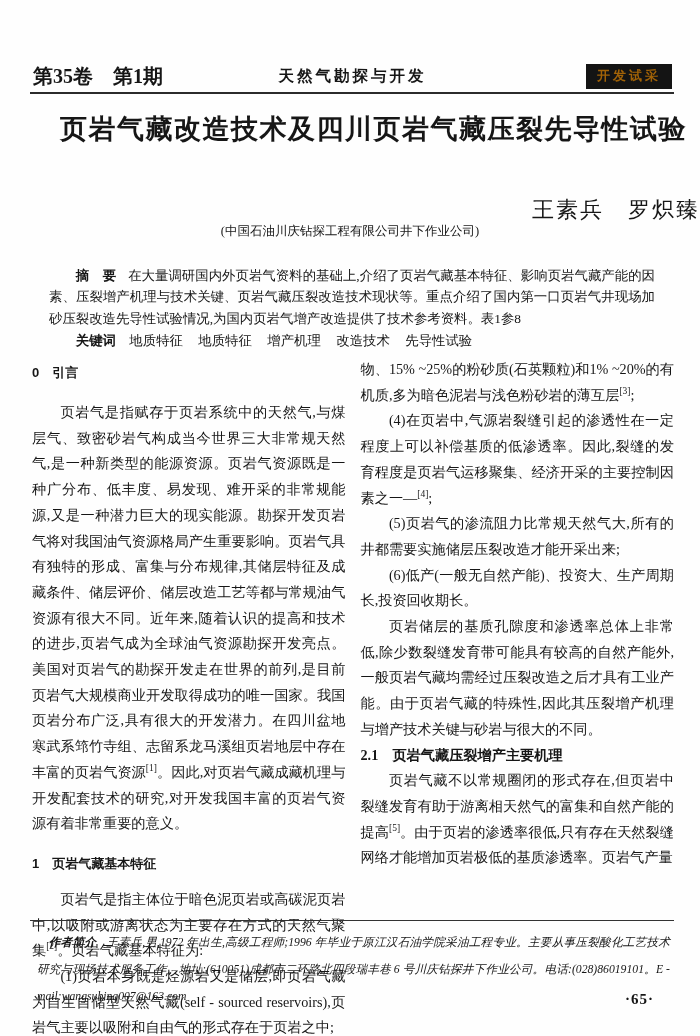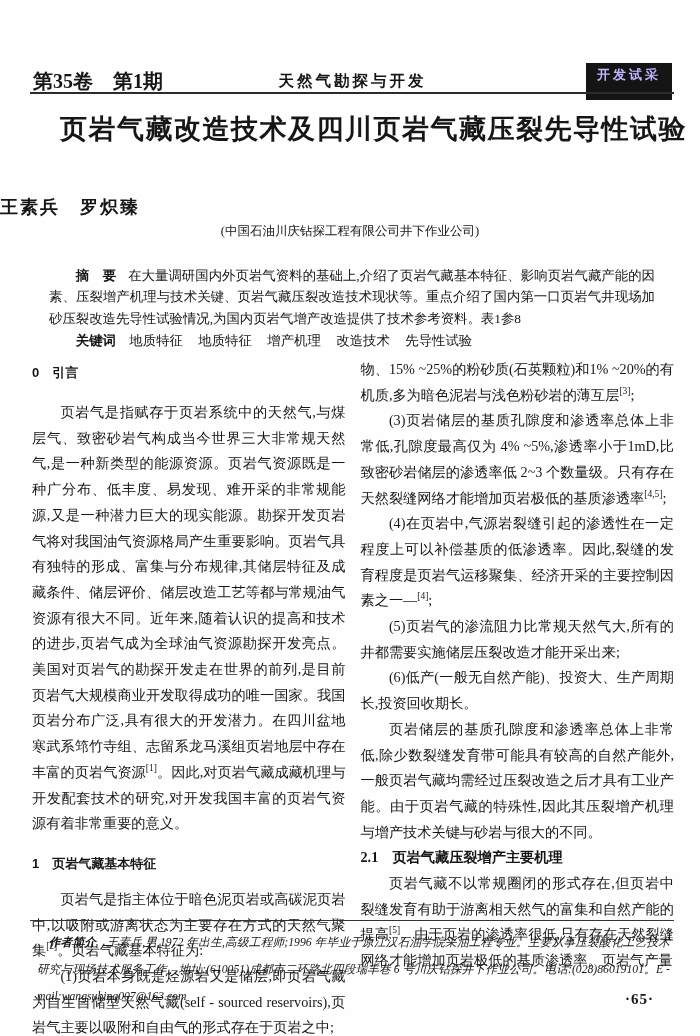--- a/index.html
+++ b/index.html
@@ -7,31 +7,31 @@
     position:relative; width:700px; height:1036px; overflow:hidden;
     background:#fefefe; color:#161616;
     font-family:"Liberation Serif","DejaVu Serif",serif;
   }
   
   .header-row { position:absolute; top:63px; left:33px; right:28px; display:flex; align-items:center; }
   .header-left  { flex:1; font-size:20px; font-weight:bold; }
   .header-center{ flex:1.2; text-align:center; font-size:15.5px; font-weight:bold; letter-spacing:3px; white-space:nowrap; }
   .header-right { flex:1; text-align:right; }
   .badge {
-    display:inline-block; background:#141414; color:#c4b5fd;
-    font-size:13px; font-weight:bold; letter-spacing:3px; padding:3px 11px 16px;
+    display:inline-block; background:#141414; color:#a16207;
+    font-size:13px; font-weight:bold; letter-spacing:3px; padding:3px 11px 4px;
   }
   .header-rule { position:absolute; top:92px; left:30px; right:26px; border-top:2px solid #2b2b2b; }
   
   .article-title {
     position:absolute; top:111px; left:0; right:0; text-align:center;
     font-family:"Liberation Sans","DejaVu Sans",sans-serif;
     font-size:27px; font-weight:bold; letter-spacing:1.5px; white-space:nowrap;padding-left:47px;
   }
-  .authors { position:absolute; top:195px; left:0; right:0; text-align:left; font-size:18px; font-weight:bold; letter-spacing:2px; }
+  .authors { position:absolute; top:195px; left:0; right:0; text-align:right; font-size:22px; font-weight:normal; letter-spacing:2px; }
   .affiliation { position:absolute; top:223px; left:0; right:0; text-align:center; font-size:12.5px; }
   
   .abstract {
     position:absolute; top:265px; left:49px; right:45px;
     font-size:13.4px; line-height:21.4px; text-align:justify; text-indent:2em; margin:0;
   }
   .abstract-label { font-weight:bold; margin-right:0.9em; }
   .keywords { position:absolute; top:332px; left:49px; right:45px; font-size:13.4px; text-indent:2em; white-space:nowrap; }
   .keywords-label { font-weight:bold; margin-right:1em; }
   .kw { margin-right:1.15em; }
@@ -88,21 +88,20 @@
       <div class="h1">0　引言</div>
       <p class="p">页岩气是指赋存于页岩系统中的天然气,与煤层气、致密砂岩气构成当今世界三大非常规天然气,是一种新类型的能源资源。页岩气资源既是一种广分布、低丰度、易发现、难开采的非常规能源,又是一种潜力巨大的现实能源。勘探开发页岩气将对我国油气资源格局产生重要影响。页岩气具有独特的形成、富集与分布规律,其储层特征及成藏条件、储层评价、储层改造工艺等都与常规油气资源有很大不同。近年来,随着认识的提高和技术的进步,页岩气成为全球油气资源勘探开发亮点。美国对页岩气的勘探开发走在世界的前列,是目前页岩气大规模商业开发取得成功的唯一国家。我国页岩分布广泛,具有很大的开发潜力。在四川盆地寒武系筇竹寺组、志留系龙马溪组页岩地层中存在丰富的页岩气资源<sup>[1]</sup>。因此,对页岩气藏成藏机理与开发配套技术的研究,对开发我国丰富的页岩气资源有着非常重要的意义。</p>
       <div class="h1 mid">1　页岩气藏基本特征</div>
       <p class="p">页岩气是指主体位于暗色泥页岩或高碳泥页岩中,以吸附或游离状态为主要存在方式的天然气聚集<sup>[2]</sup>。页岩气藏基本特征为:</p>
       <p class="p">(1)页岩本身既是烃源岩又是储层,即页岩气藏为自生自储型天然气藏(self - sourced reservoirs),页岩气主要以吸附和自由气的形式存在于页岩之中;</p>
 
     </div>
 
     <div class="col">
       <p class="p-cont">物、15% ~25%的粉砂质(石英颗粒)和1% ~20%的有机质,多为暗色泥岩与浅色粉砂岩的薄互层<sup>[3]</sup>;</p>
-      <p class="p">(3)页岩储层的基质孔隙度和渗透率总体上非常低,孔隙度最高仅为 4% ~5%,渗透率小于1mD,比致密砂岩储层的渗透率低 2~3 个数量级。只有存在天然裂缝网络才能增加页岩极低的基质渗透率<sup>[4,5]</sup>;</p>
       <p class="p">(4)在页岩中,气源岩裂缝引起的渗透性在一定程度上可以补偿基质的低渗透率。因此,裂缝的发育程度是页岩气运移聚集、经济开采的主要控制因素之一—<sup>[4]</sup>;</p>
       <p class="p">(5)页岩气的渗流阻力比常规天然气大,所有的井都需要实施储层压裂改造才能开采出来;</p>
       <p class="p">(6)低产(一般无自然产能)、投资大、生产周期长,投资回收期长。</p>
       <p class="p">页岩储层的基质孔隙度和渗透率总体上非常低,除少数裂缝发育带可能具有较高的自然产能外,一般页岩气藏均需经过压裂改造之后才具有工业产能。由于页岩气藏的特殊性,因此其压裂增产机理与增产技术关键与砂岩与很大的不同。</p>
       <p class="h-sub">2.1　页岩气藏压裂增产主要机理</p>
       <p class="p">页岩气藏不以常规圈闭的形式存在,但页岩中裂缝发育有助于游离相天然气的富集和自然产能的提高<sup>[5]</sup>。由于页岩的渗透率很低,只有存在天然裂缝网络才能增加页岩极低的基质渗透率。页岩气产量</p>
     </div>
 
   </div>
 

